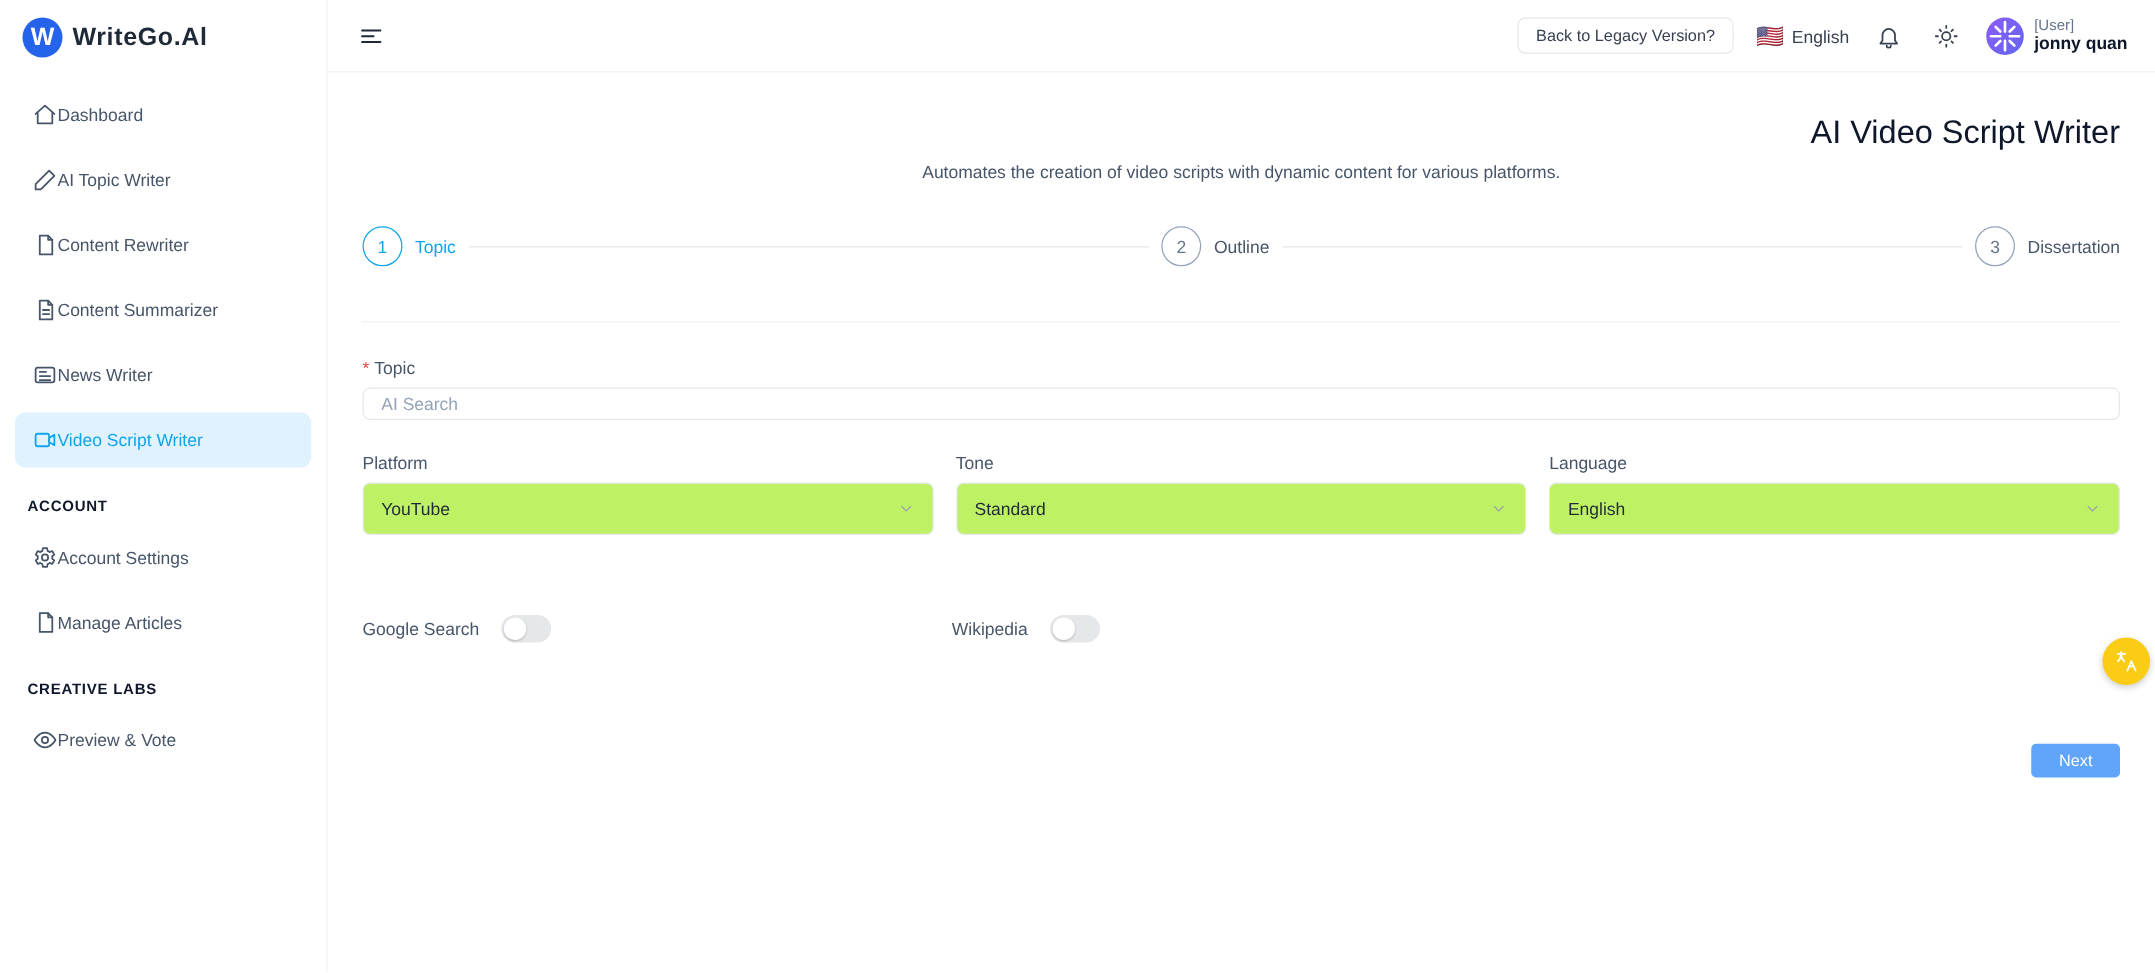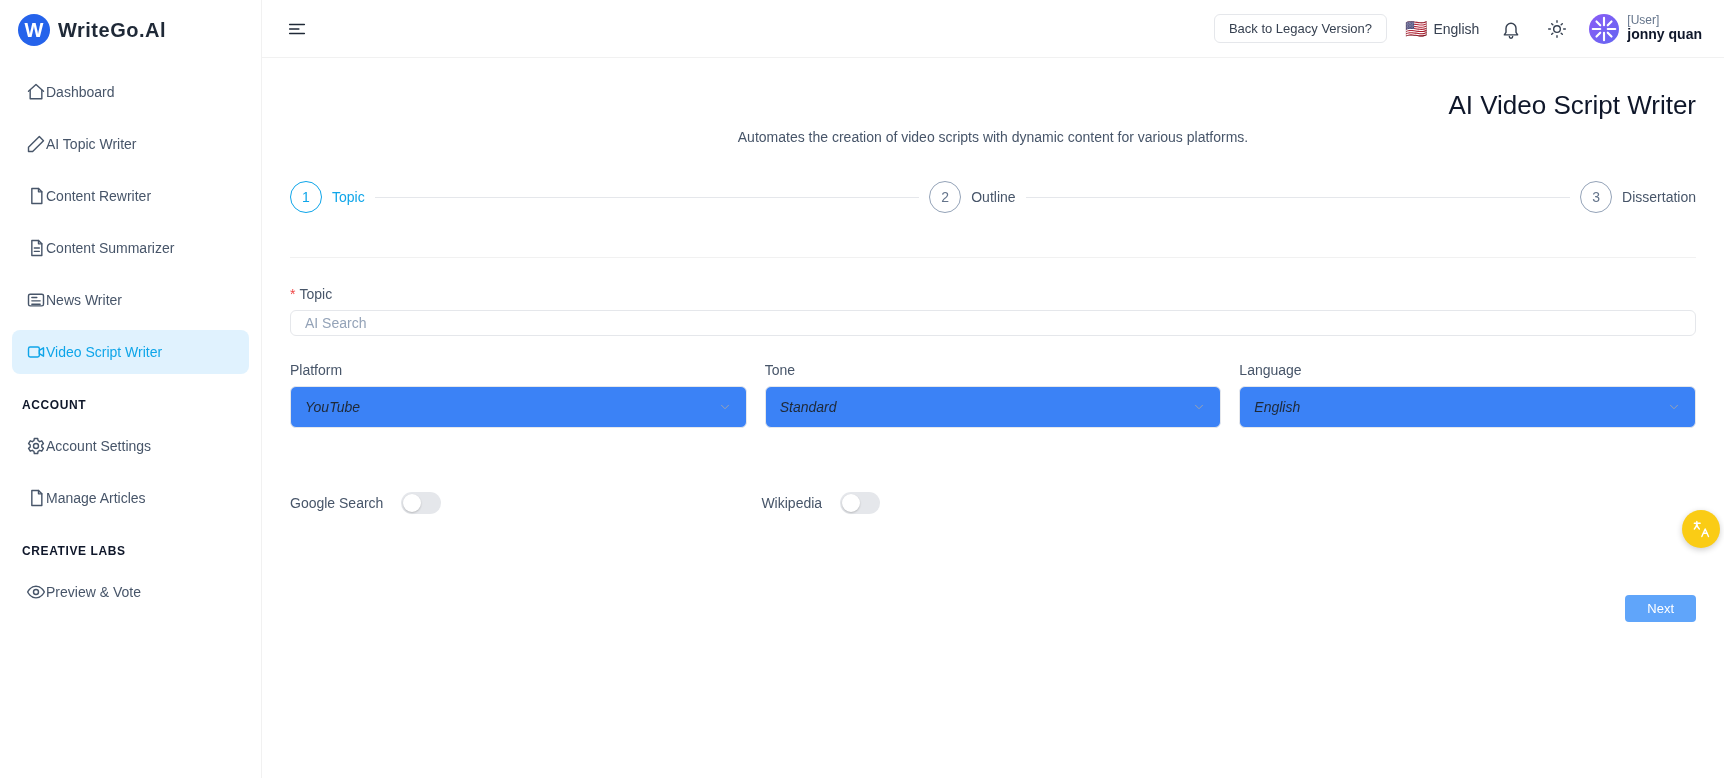--- a/index.html
+++ b/index.html
@@ -53,21 +53,21 @@
 
 .field-label { font-size:14px; color:#475569; margin-bottom:8px; }
 .field-label .req { color:#ef4444; margin-right:4px; }
 
 .text-input { width:100%; height:26px; border:1px solid #e5e7eb; border-radius:6px; padding:0 14px; font-size:14px; color:#111; outline:none; }
 .text-input::placeholder { color:#94a3b8; }
 
 .row3 { display:flex; gap:18px; margin-top:26px; }
 .row3 > .col { flex:1; display:flex; flex-direction:column; }
 
-.select { height:42px; border:1px solid #e5e7eb; border-radius:6px; padding:0 14px; display:flex; align-items:center; justify-content:space-between; font-size:14px; color:#1f2937; cursor:pointer; background:#3b82f6;font-style:italic; }
+.select { height:42px; border:1px solid #e5e7eb; border-radius:6px; padding:0 14px; display:flex; align-items:center; justify-content:space-between; font-size:14px; color:#1f2937; cursor:pointer; background:#bef264; }
 .select svg { width:14px; height:14px; color:#9ca3af; }
 
 .toggles-row { display:flex; gap:320px; margin-top:64px; }
 .toggle-item { display:flex; align-items:center; gap:18px; }
 .toggle-label { font-size:14px; color:#475569; }
 .toggle { width:40px; height:22px; border-radius:11px; background:#e5e7eb; position:relative; cursor:pointer; }
 .toggle::after { content:""; position:absolute; left:2px; top:2px; width:18px; height:18px; border-radius:50%; background:#fff; box-shadow:0 1px 2px rgba(0,0,0,0.2); }
 
 .next-btn { position:absolute; right:28px; bottom:156px; padding:6px 22px; background:#60a5fa; color:#fff; border:none; border-radius:4px; font-size:13px; cursor:pointer; }
 

